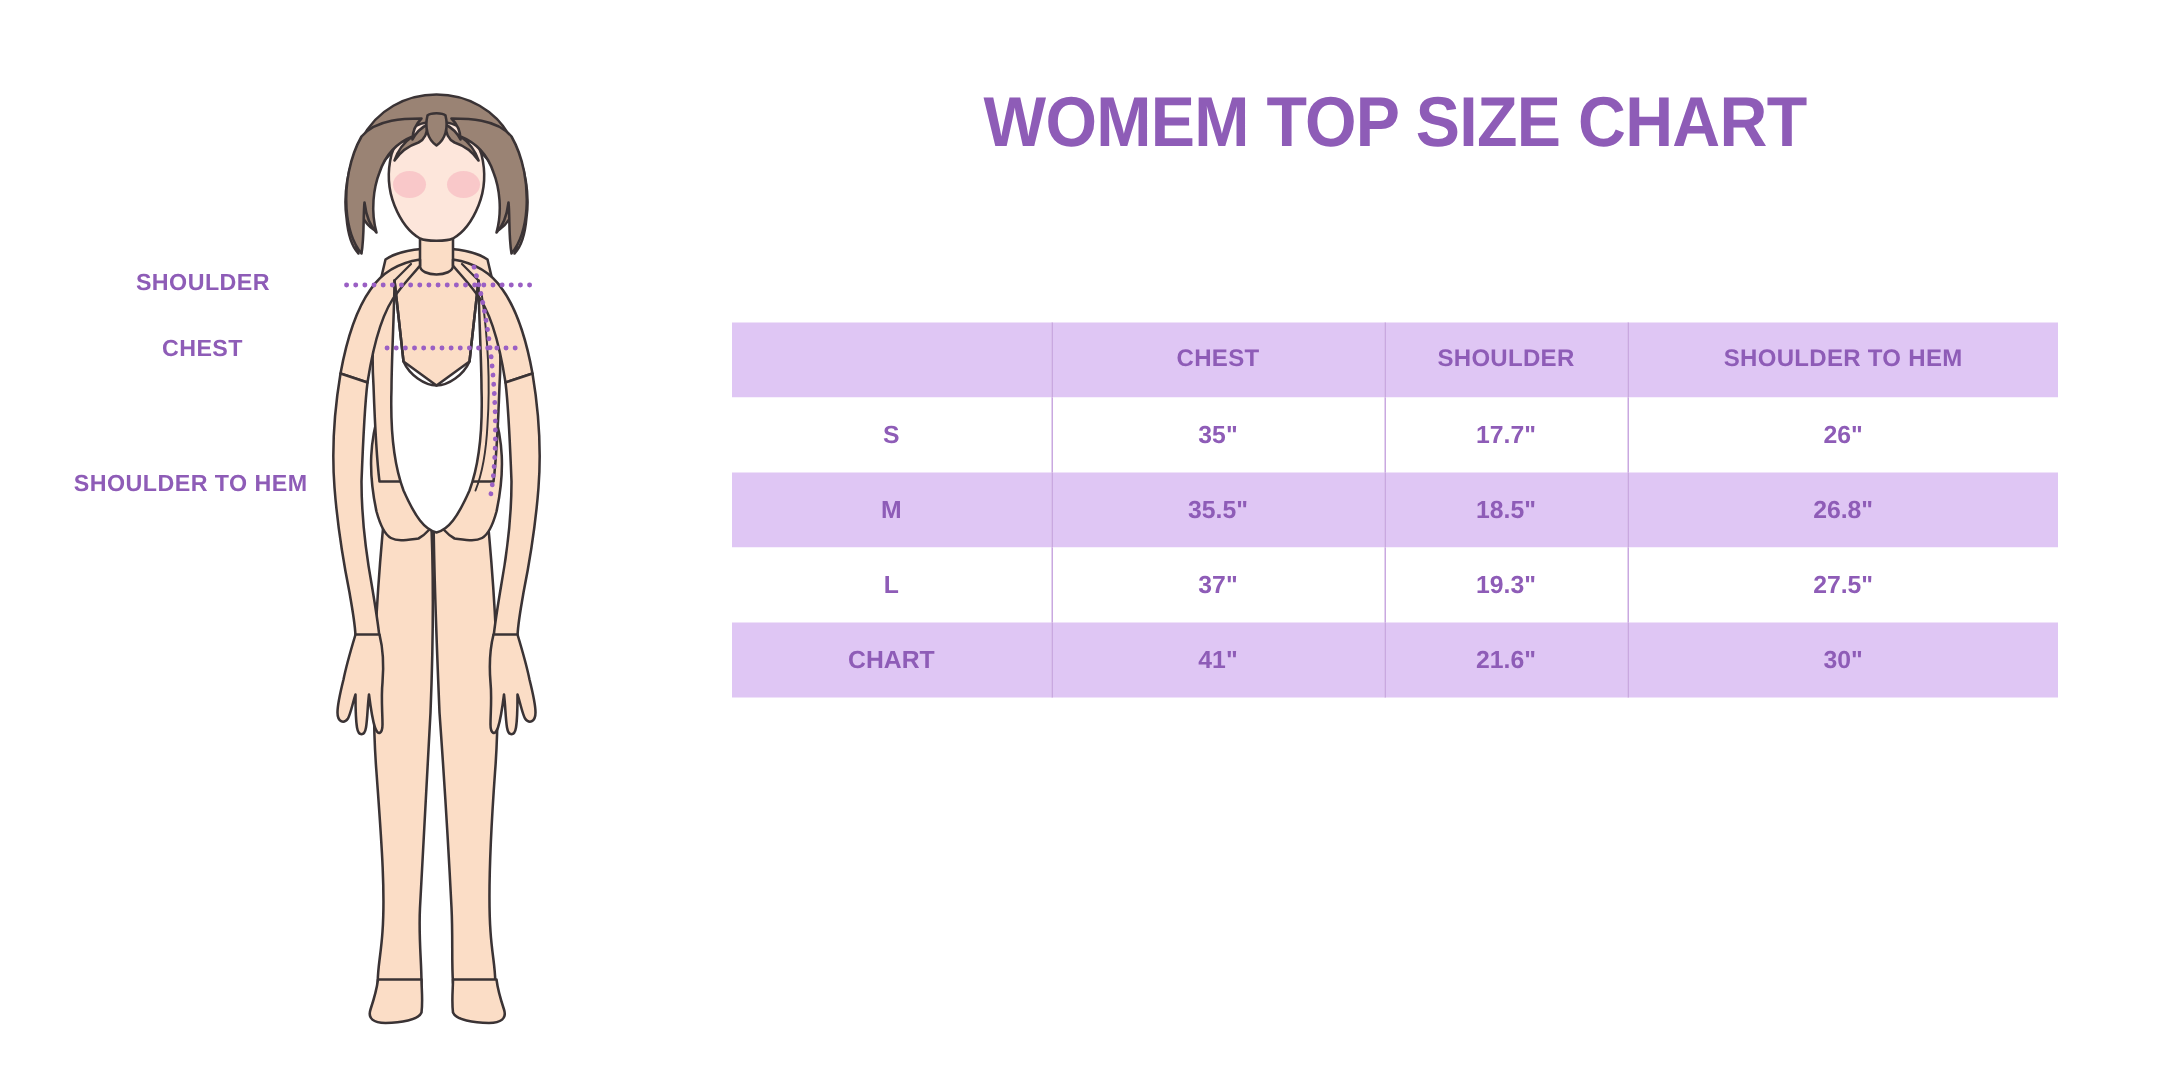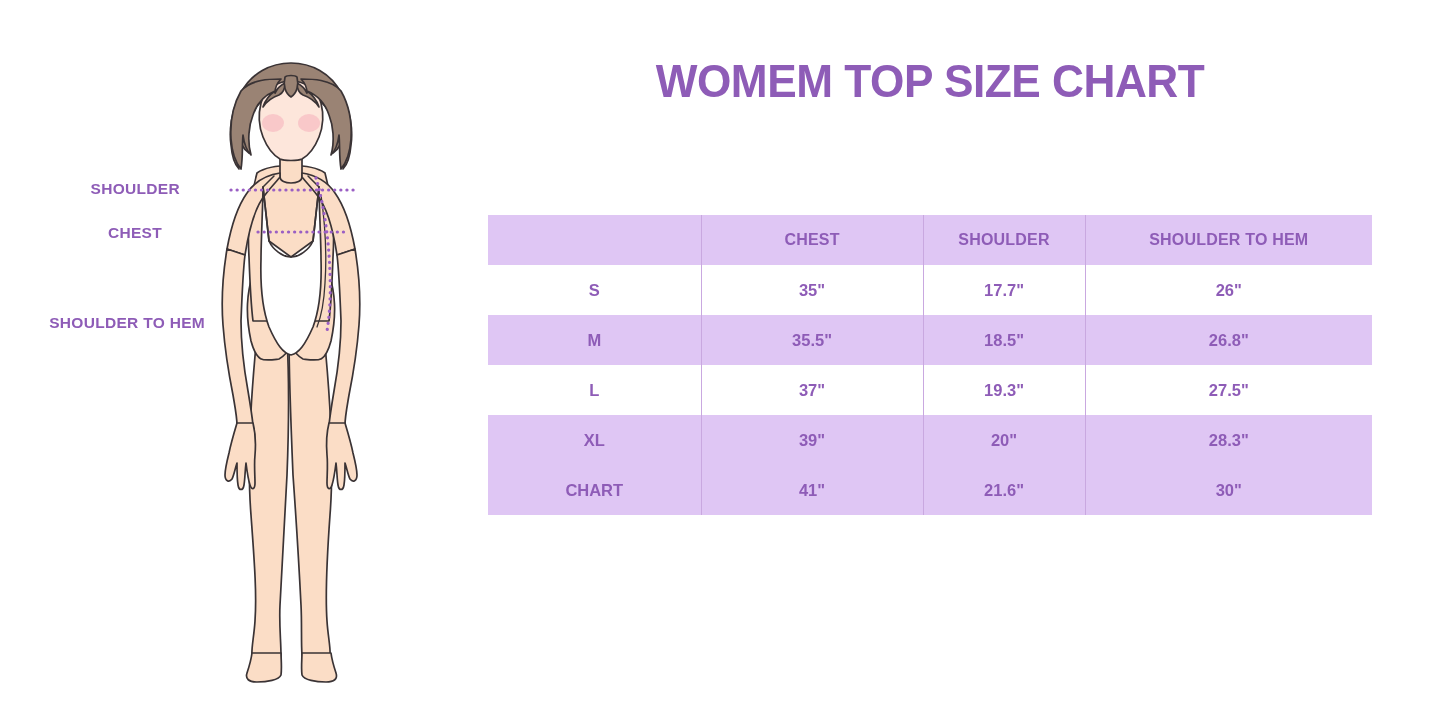--- a/index.html
+++ b/index.html
@@ -235,25 +235,19 @@
       <td class="val">18.5"</td>
       <td class="val">26.8"</td>
     </tr>
     <tr class="plain">
       <td>L</td>
       <td class="val">37"</td>
       <td class="val">19.3"</td>
       <td class="val">27.5"</td>
     </tr>
     <tr class="shade">
-      <td>XL</td>
-      <td class="val">39"</td>
-      <td class="val">20"</td>
-      <td class="val">28.3"</td>
-    </tr>
-    <tr class="shade">
       <td>CHART</td>
       <td class="val">41"</td>
       <td class="val">21.6"</td>
       <td class="val">30"</td>
     </tr>
   </tbody>
 </table>
 
 </body></html>

